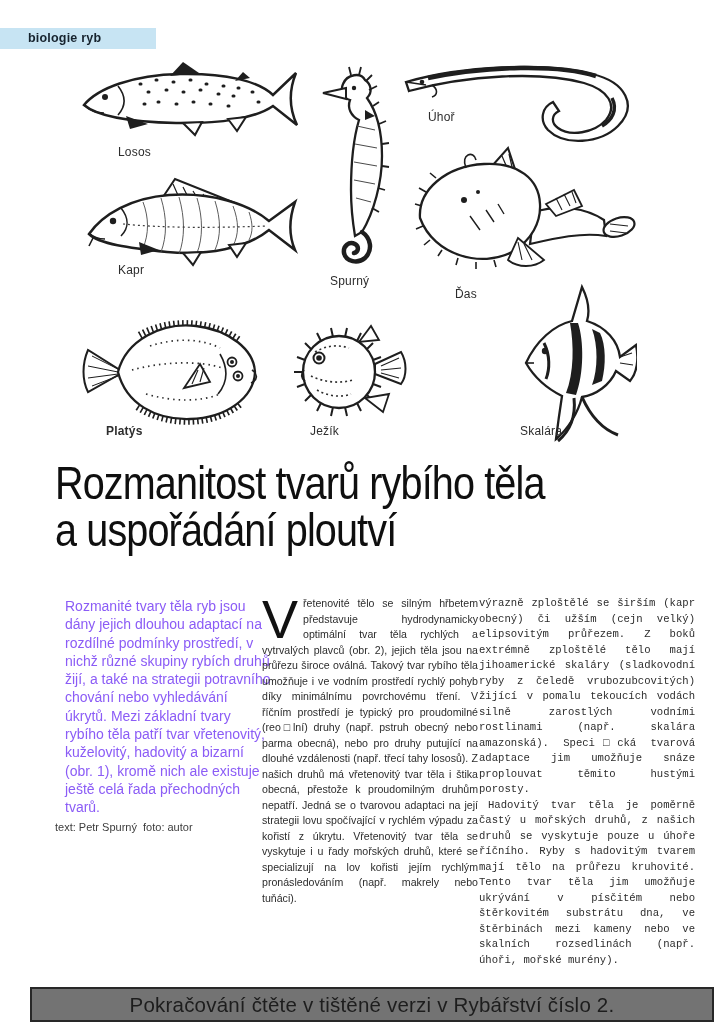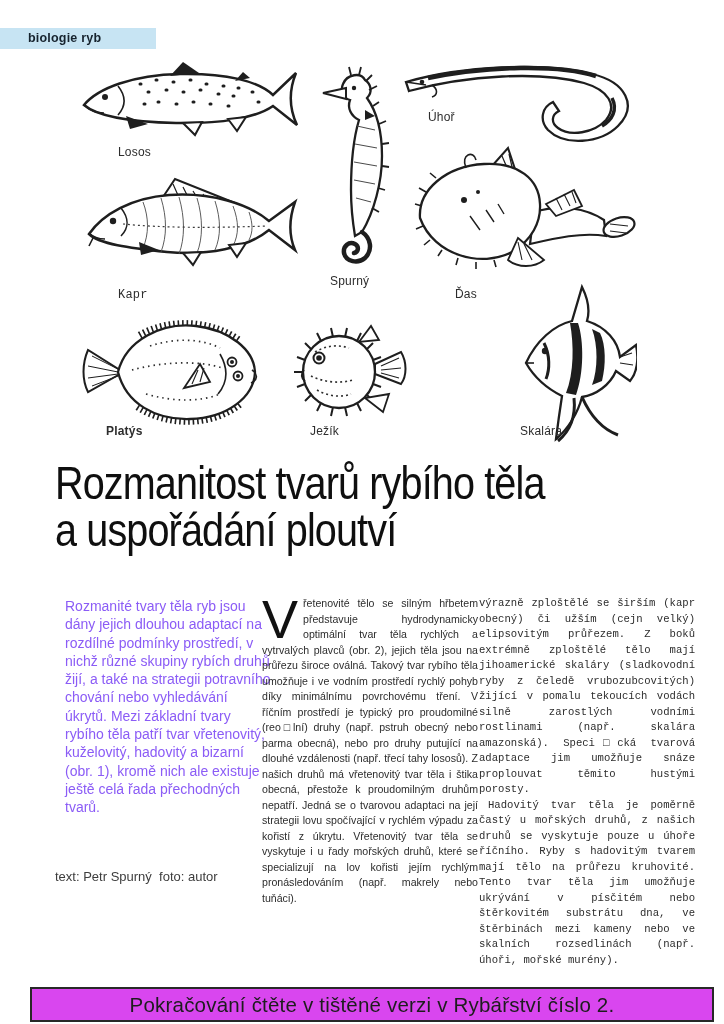--- a/index.html
+++ b/index.html
@@ -21,35 +21,35 @@
   .fig-label{position:absolute;font-size:12px;color:#2d2d2d;letter-spacing:.2px;}
 
   
   .headline{position:absolute;left:55px;top:460px;width:760px;color:#0f0f0f;}
   .headline .hl{font-size:46px;line-height:47px;letter-spacing:-1px;
     transform:scaleX(.86);transform-origin:left top;white-space:nowrap;}
 
   
   .intro{position:absolute;left:65px;top:597px;width:206px;font-size:14px;
     line-height:18.3px;color:#8b5cf6;}
-  .credit{position:absolute;left:55px;top:821px;font-size:13px;color:#3d3d3d;
-    white-space:pre-wrap;margin-top:48px;}
+  .credit{position:absolute;left:55px;top:821px;font-size:11px;color:#3d3d3d;
+    white-space:pre-wrap;}
 
   
   .bodycol{position:absolute;top:596px;width:216px;height:392px;overflow:hidden;
     font-size:10.6px;line-height:15.5px;text-align:justify;color:#2c2c2c;}
   .col2{left:262px;}
   .col3{left:479px;font-family:Liberation Mono, monospace;}
   .bodycol p{margin:0;}
   .bodycol p + p{text-indent:9px;}
   .dropcap{float:left;font-size:54px;line-height:42px;padding:2px 5px 0 0;color:#111;}
 
   
   .footer{position:absolute;left:30px;top:987px;width:680px;height:31px;
-    border:2px solid #282828;background:#d946ef;display:flex;align-items:center;
+    border:2px solid #282828;background:#737373;display:flex;align-items:center;
     justify-content:center;}
   .footer span{font-size:20.5px;color:#1d1d1d;letter-spacing:.2px;}
 </style>
 </head>
 <body>
 
 <div id="page">
 
   <div class="kicker">
     <span>biologie ryb</span>
@@ -101,21 +101,21 @@
       <path d="M6,58 C20,38 48,22 86,19 C128,16 166,28 186,45 L212,26 C206,43 206,60 212,74 L186,54 C164,72 124,80 84,76 C46,72 16,68 6,58 Z" fill="#fff" stroke="#1e1e1e" stroke-width="2.5"></path>
       <path d="M60,26 C66,42 66,58 60,72 M78,22 C84,42 84,60 78,76 M96,21 C102,42 102,62 96,78 M114,22 C120,42 120,62 114,77 M132,25 C138,44 138,60 132,74 M150,30 C156,46 156,58 150,70 M166,36 C170,48 170,56 166,64" fill="none" stroke="#4a4a4a" stroke-width=".9"></path>
       <path d="M40,48 C80,52 130,52 184,50" fill="none" stroke="#3a3a3a" stroke-width="1.2" stroke-dasharray="2 3"></path>
       <circle cx="30" cy="45" r="3.2" fill="#1e1e1e"></circle>
       <path d="M6,57 C10,61 16,63 22,63 M10,62 L6,70 M38,32 C46,42 46,52 38,60" fill="none" stroke="#1e1e1e" stroke-width="1.6"></path>
       <path d="M56,66 L76,74 L58,79 Z" fill="#1e1e1e"></path>
       <path d="M100,77 L110,89 L118,76 Z" fill="#fff" stroke="#1e1e1e" stroke-width="2"></path>
       <path d="M146,69 L154,81 L163,67 Z" fill="#fff" stroke="#1e1e1e" stroke-width="2"></path>
     </svg>
   </div>
-  <div class="fig-label" style="left:118px;top:288px;font-family:Liberation Mono, monospace;">Kapr</div>
+  <div class="fig-label" style="left:118px;top:263px;">Kapr</div>
 
   <div class="fig" style="left:406px;top:146px;">
     <svg width="235" height="140" viewBox="0 0 235 140">
       <path d="M86,20 L102,2 L110,26" fill="#fff" stroke="#1e1e1e" stroke-width="2"></path>
       <path d="M96,10 L102,24 M103,8 L107,25" stroke="#1e1e1e" stroke-width="1.2"></path>
       <path d="M128,66 C154,58 180,62 198,74 L200,90 C176,86 150,92 124,98 Z" fill="#fff" stroke="#1e1e1e" stroke-width="2.2"></path>
       <ellipse cx="213" cy="81" rx="16" ry="9" transform="rotate(-18 213 81)" fill="#fff" stroke="#1e1e1e" stroke-width="2.2"></ellipse>
       <path d="M204,78 L222,80 M204,85 L220,87" stroke="#1e1e1e" stroke-width="1.2"></path>
       <path d="M14,72 C12,44 40,20 78,18 C112,16 133,33 134,58 C135,76 126,94 106,106 C76,122 28,110 14,72 Z" fill="#fff" stroke="#1e1e1e" stroke-width="2.3"></path>
       <path d="M16,60 l-7,-2 M17,80 l-7,3 M24,94 l-6,5 M36,104 l-4,6 M52,112 l-2,7 M70,116 l0,7 M88,114 l2,7 M20,46 l-7,-4 M30,32 l-6,-5" stroke="#1e1e1e" stroke-width="1.6"></path>

